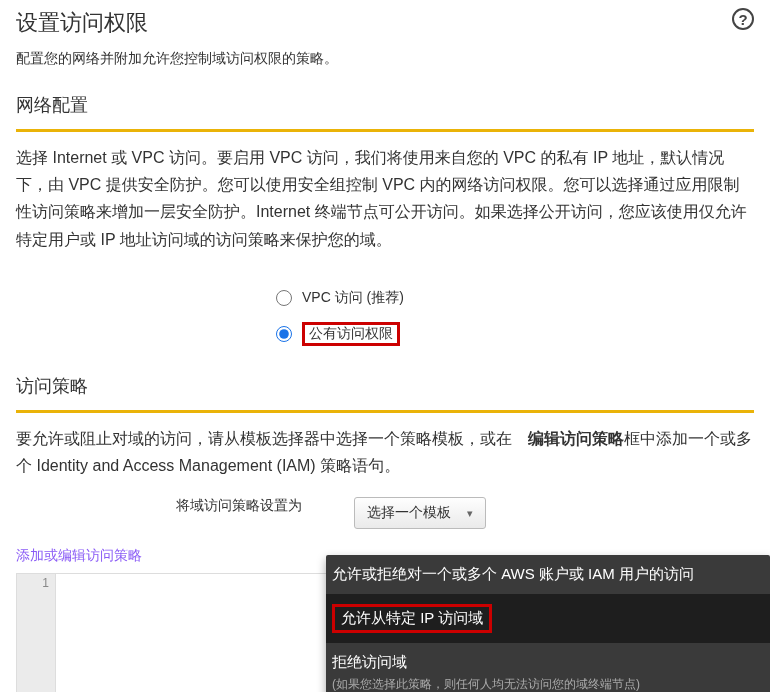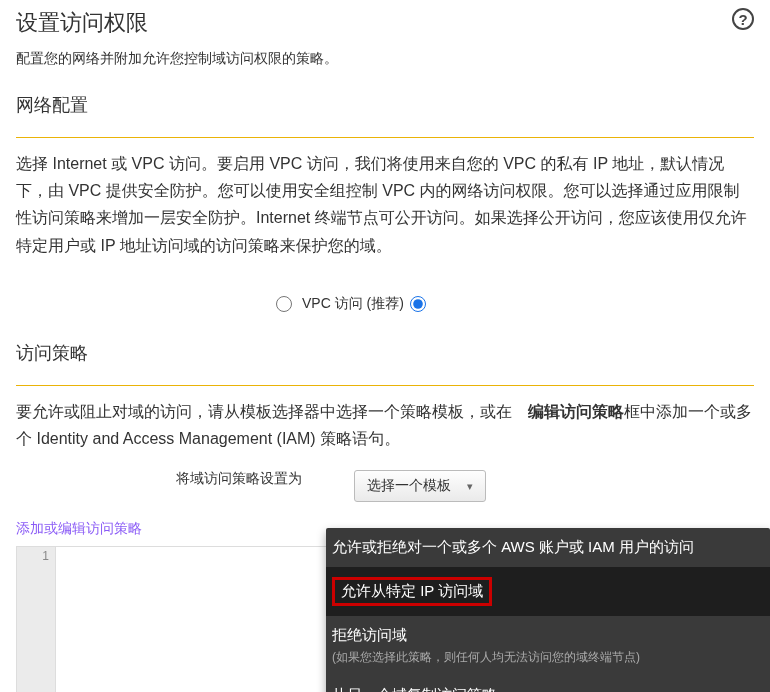--- a/index.html
+++ b/index.html
@@ -26,24 +26,24 @@
       width: 22px; height: 22px;
       border: 2px solid #444; border-radius: 50%;
       display: inline-flex; align-items: center; justify-content: center;
       font-weight: bold; font-size: 15px; color: #444;
       cursor: pointer;
     }
     .subtitle { font-size: 14px; color: #333; margin-bottom: 24px; line-height: 1.5; }
     .section { margin-bottom: 18px; }
     .section h2 {
       font-size: 18px; font-weight: 500; color: #333;
-      padding-bottom: 20px; border-bottom: 1px solid #eab308; margin-bottom: 12px;
+      padding-bottom: 12px; border-bottom: 3px solid #eab308; margin-bottom: 12px;
     }
     .section-desc { font-size: 16px; color: #333; line-height: 1.7; margin-bottom: 18px; }
-    .radio-group { display: flex; gap: 6px; margin-left: 260px; margin-bottom: 28px; margin-top: 36px; }
+    .radio-group { display: flex; flex-direction: column; gap: 15px; margin-left: 260px; margin-bottom: 28px; margin-top: 36px; }
     .radio-row { display: flex; align-items: center; gap: 10px; font-size: 14px; }
     .radio-row input[type="radio"] { width: 16px; height: 16px; accent-color: #1a73e8; cursor: pointer; }
     .radio-label { cursor: pointer; }
     .radio-label-hl { border: 3px solid #cc0000; padding: 0 4px; }
     .bold-run { font-weight: 600; padding-left: 16px; }
 
     .policy-set-row {
       display: flex; align-items: flex-start; gap: 14px; margin-bottom: 18px;
       margin-left: 160px;
     }
@@ -93,20 +93,21 @@
 <div class="section">
   <h2>网络配置</h2>
   <p class="section-desc">选择 Internet 或 VPC 访问。要启用 VPC 访问，我们将使用来自您的 VPC 的私有 IP 地址，默认情况下，由 VPC 提供安全防护。您可以使用安全组控制 VPC 内的网络访问权限。您可以选择通过应用限制性访问策略来增加一层安全防护。Internet 终端节点可公开访问。如果选择公开访问，您应该使用仅允许特定用户或 IP 地址访问域的访问策略来保护您的域。</p>
   <div class="radio-group">
     <label class="radio-row">
       <input type="radio" name="nw" style="">
       <span class="radio-label">VPC 访问 (推荐)</span>
     </label>
     <label class="radio-row">
       <input type="radio" name="nw" checked="" style="">
+      <span class="radio-label radio-label-hl">公有访问权限</span>
     </label>
   </div>
 </div>
 
 <div class="section">
   <h2>访问策略</h2>
   <p class="section-desc">
     <span>要允许或阻止对域的访问，请从模板选择器中选择一个策略模板，或在</span><span class="bold-run">编辑访问策略</span><span>框中添加一个或多个 Identity and Access Management (IAM) 策略语句。</span>
   </p>
 

